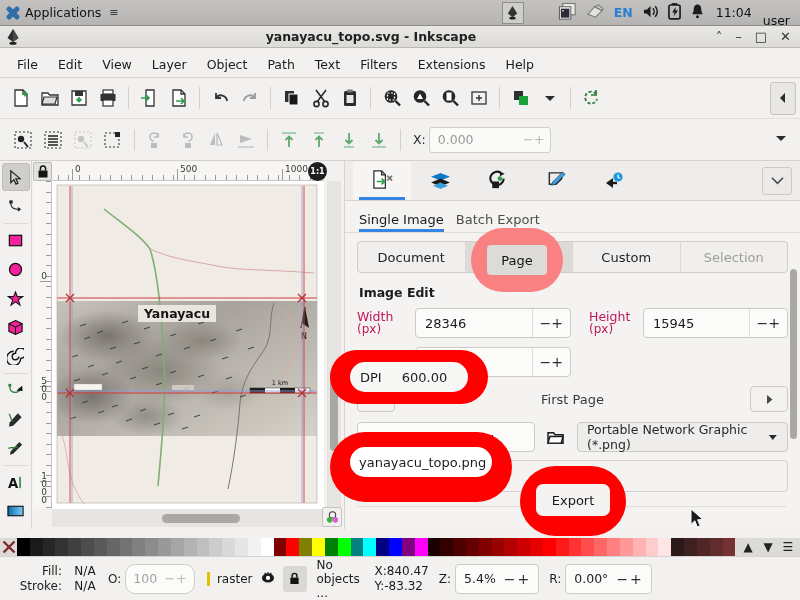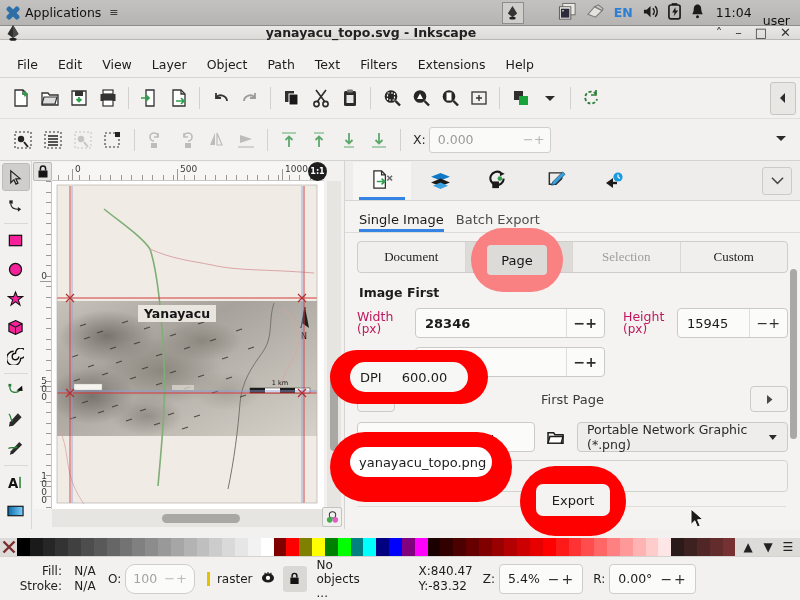--- a/index.html
+++ b/index.html
@@ -40,21 +40,21 @@
   .tb-tray { display:flex; align-items:center; gap:9px; padding-right:6px; height:26px; }
   .tray-btn {
     width:22px;height:22px;display:flex;align-items:center;justify-content:center;
     background:#cfcecb;border:1px solid #8f8e8c;
   }
   .tb-clock { font-size:12.5px; padding:0 2px; }
   .tb-user  { font-size:12.5px; padding-right:4px;margin-top:15px; }
 
   
   .titlebar {
-    position:absolute; left:0; top:26px; width:800px; height:14px;
+    position:absolute; left:0; top:26px; width:800px; height:22px;
     background:linear-gradient(#e9e8e6,#dcdbd8);
     border-bottom:1px solid #b9b8b5;
     display:flex; align-items:center;
   }
   .titlebar .t-icon { width:26px; display:flex; align-items:center; justify-content:center; }
   .titlebar .t-text {
     flex:1; text-align:center; font-weight:bold; font-size:12.5px; color:#212121;
   }
   .win-btns { display:flex; align-items:center; gap:13px; padding-right:9px; font-size:13px; color:#333; }
   .win-btns span { cursor:default; line-height:1; }
@@ -182,21 +182,21 @@
   .subtabs {
     height:32px; display:flex; align-items:flex-end; gap:12px; padding-left:14px;
     border-bottom:1px solid #dcdbd8; background:#f4f3f1;
   }
   .stab { font-size:13px; color:#4d4c4a; padding-bottom:5px; position:relative; }
   .stab.active { color:#1b1b1b; }
   .stab.active:after { content:""; position:absolute;left:0;right:0;bottom:0;height:3px;background:#3584e4; }
 
   .segbar {
     margin:8px 12px 0 12px; height:32px; display:flex;
-    border:1px solid #cecdca; border-radius:4px; overflow:hidden; background:#f0efed;font-family:Liberation Serif, serif;
+    border:1px solid #cecdca; border-radius:4px; overflow:hidden; background:#f0efed;
   }
   .seg {
     flex:1; display:flex; align-items:center; justify-content:center;
     font-size:13px; color:#232323; border-right:1px solid #d8d7d4;
   }
   .seg:last-child { border-right:none; }
   .seg.on { background:#dcdbd8; }
   .seg.dim { color:#9e9d9b; }
 
   .dock-body { padding:0 12px; }
@@ -204,21 +204,21 @@
   .row { display:flex; align-items:center; margin-bottom:9px; }
   .flab { font-size:12.5px; color:#be185d; width:58px; line-height:13px; }
   .flab small { display:block; font-size:12px; }
   .fbox {
     flex:1; height:30px; border:1px solid #cbcac7; border-radius:4px; background:#fbfbfa;
     display:flex; align-items:center; justify-content:space-between;
   }
   .fbox .v { padding-left:9px; font-size:13px; color:#1a1a1a; }
   .fbox .pmw { display:flex; align-items:center; gap:2px; padding-right:7px; font-size:14px; color:#2d2d2d;
                border-left:1px solid #ddd; padding-left:7px; height:28px; }
-  .half { width:190px; flex:none;font-weight:bold; }
+  .half { width:156px; flex:none; }
   .gap { width:18px; }
 
   .pagerow { display:flex; align-items:center; margin-top:2px; margin-bottom:10px; }
   .arrowbtn {
     width:38px;height:26px;border:1px solid #cbcac7;border-radius:4px;background:#f3f2f0;
     display:flex;align-items:center;justify-content:center;color:#3a3a3a;font-size:10px;
   }
   .pagelab { flex:1; text-align:center; font-size:13px; color:#3a3a3a; }
 
   .filerow { display:flex; align-items:center; gap:8px; margin-bottom:8px; }
@@ -264,21 +264,21 @@
   .fs-val { width:48px; text-align:center; color:#1d1d1d; }
   .o-block { display:flex; align-items:center; gap:4px; }
   .o-lab { font-size:12px; }
   .o-spin { display:flex; align-items:center; height:30px; border:1px solid #cecdca; border-radius:10px; background:#fbfbfa; }
   .o-spin .v { padding:0 7px; color:#a4a3a1; font-size:12.5px; }
   .o-spin .pm { color:#bcbbb9; padding-right:6px; font-size:13px; letter-spacing:1px; }
   .layer-block { display:flex; align-items:center; gap:7px; padding-left:12px; }
   .lbar { width:3px;height:14px;background:#e3c000; }
   .lockbox { width:24px;height:26px;background:#d9d8d5;border-radius:3px;display:flex;align-items:center;justify-content:center; }
   .sel-text { padding-left:10px; line-height:14px; color:#1d1d1d; width:62px; }
-  .xy-block { display:flex; padding-left:6px; line-height:15px;margin-left:44px; }
+  .xy-block { display:flex; padding-left:6px; line-height:15px; }
   .xy-lab { width:16px; color:#1d1d1d; }
   .xy-val { width:56px; text-align:right; color:#1d1d1d; }
   .z-block { display:flex; align-items:center; gap:4px; padding-left:10px; }
   .z-spin { display:flex; align-items:center; height:30px; border:1px solid #cecdca; border-radius:4px; background:#fbfbfa; }
   .z-spin .v { padding:0 8px; font-size:12.5px; }
   .z-spin .pm { padding-right:7px; font-size:14px; color:#2d2d2d; letter-spacing:2px; }
 
   .cursor-arrow { position:absolute; left:690px; top:508px; z-index:40; }
 </style>
 </head>
@@ -943,26 +943,26 @@
     </div>
 
     <div class="subtabs">
       <div class="stab active">Single Image</div>
       <div class="stab">Batch Export</div>
     </div>
 
     <div class="segbar">
       <div class="seg">Document</div>
       <div class="seg on">Page</div>
+      <div class="seg">Custom</div>
       <div class="seg dim">Selection</div>
-      <div class="seg">Custom</div>
     </div>
 
     <div class="dock-body">
-      <div class="sect-title">Image First</div>
+      <div class="sect-title">Image Edit</div>
 
       <div class="row">
         <div class="flab">
           <span>Width</span>
           <small>(px)</small>
         </div>
         <div class="fbox half">
           <span class="v">28346</span>
           <span class="pmw">−+</span>
         </div>

